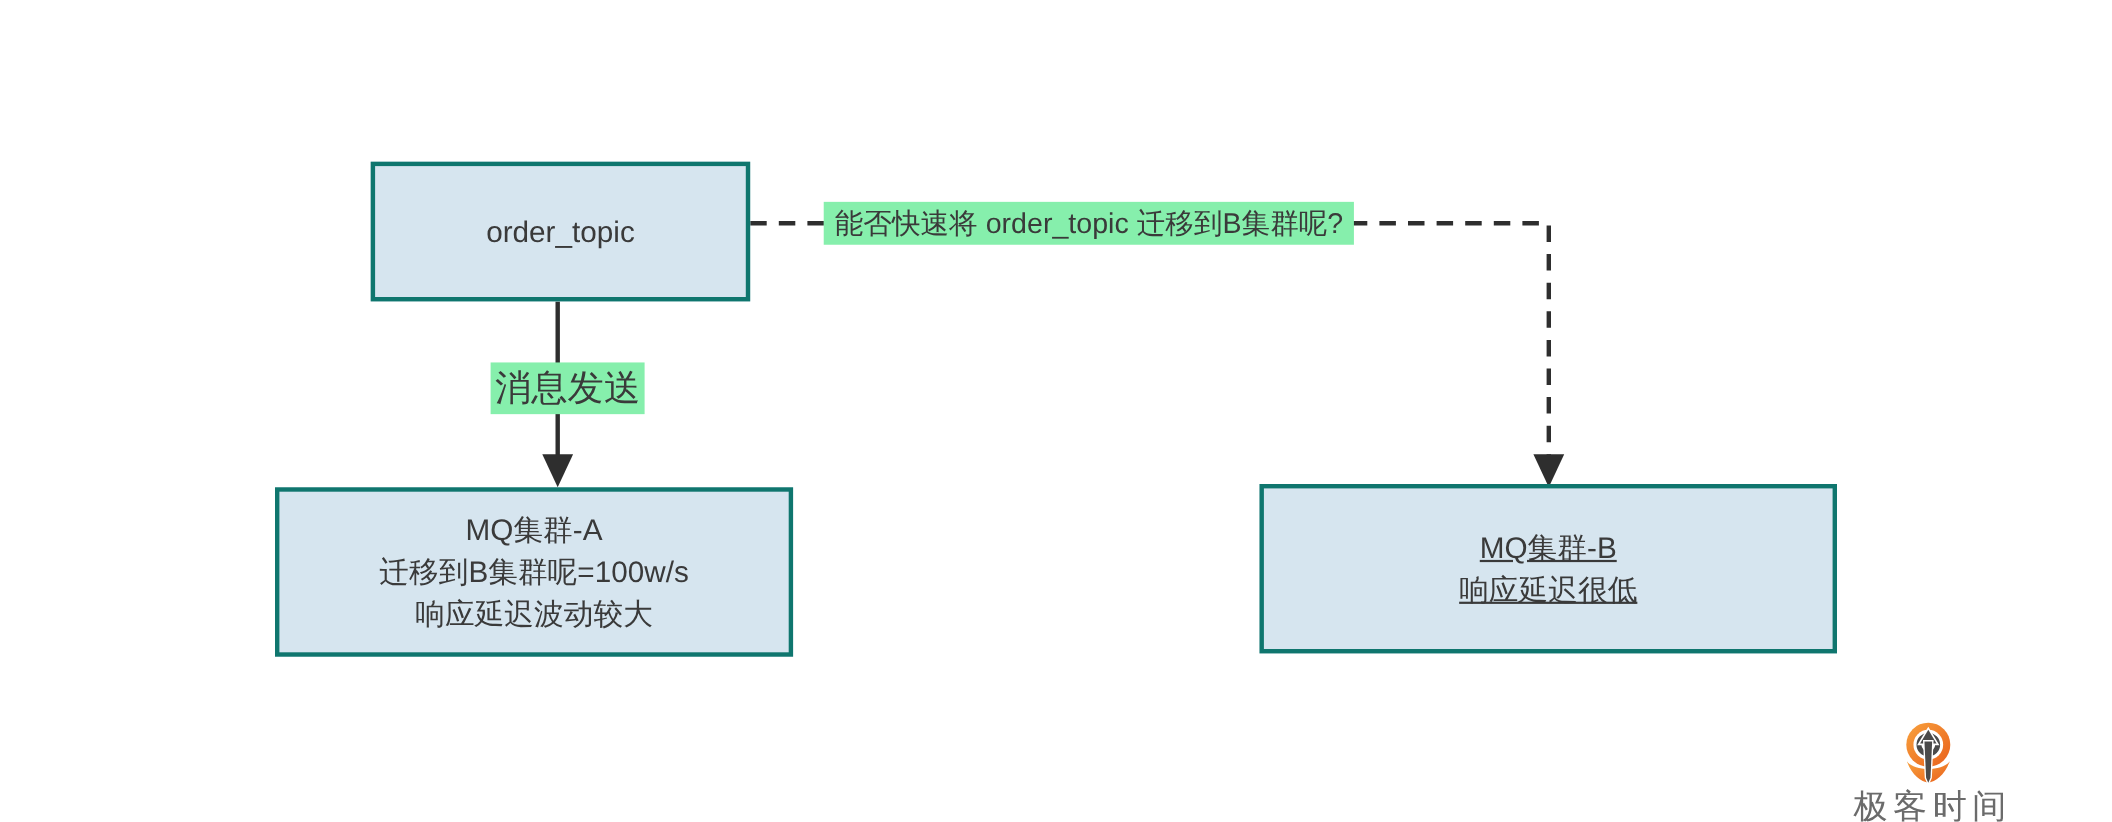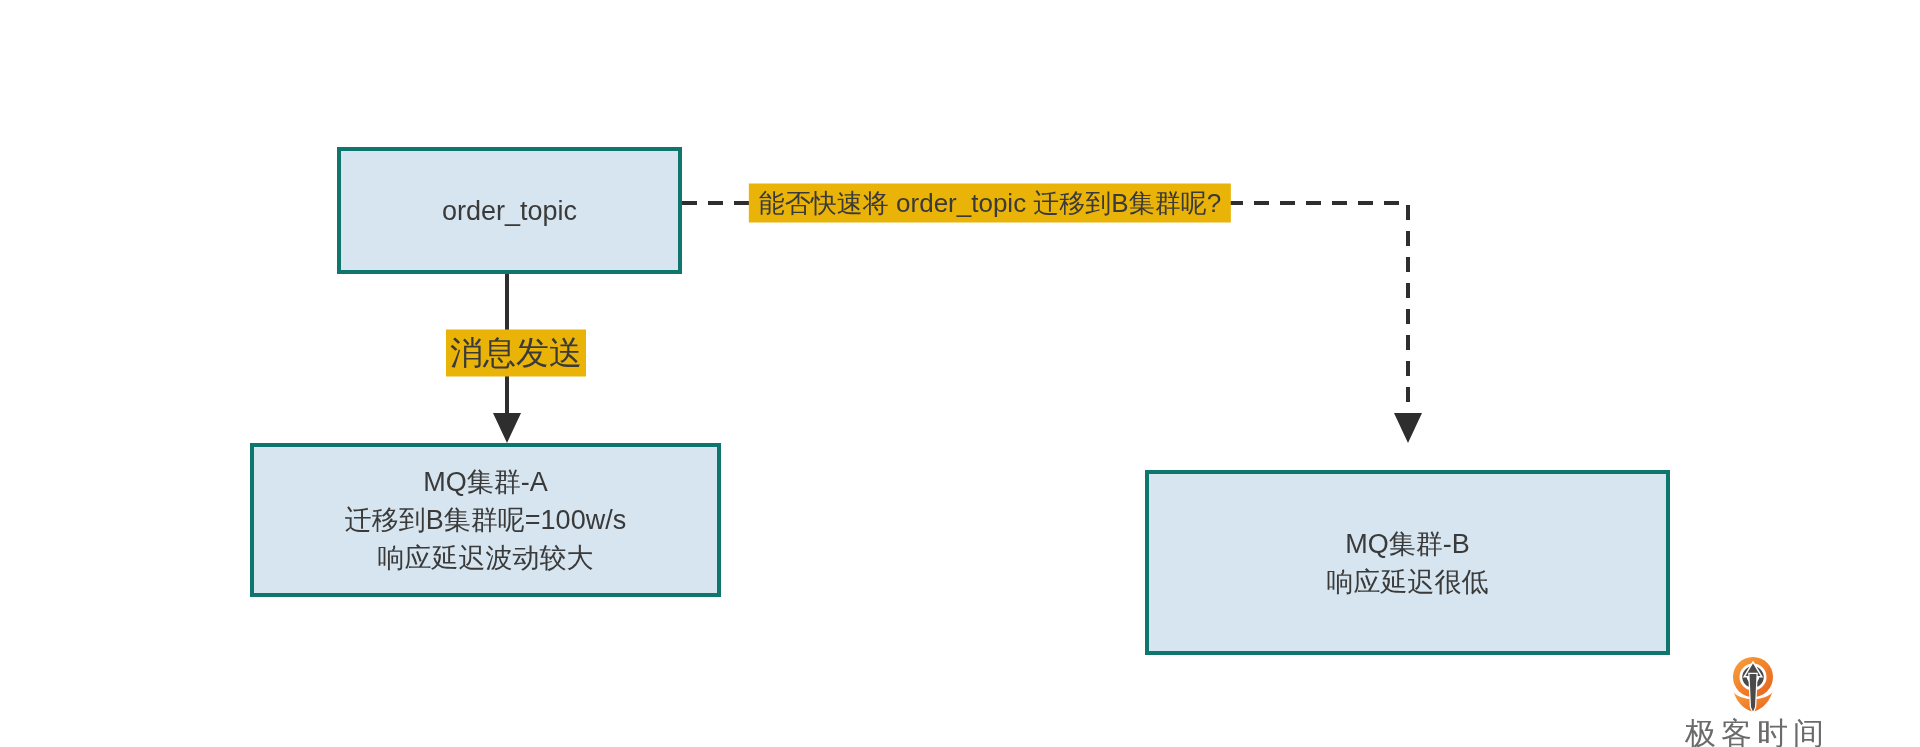--- a/index.html
+++ b/index.html
@@ -42,32 +42,33 @@
     font-size: 28px;
   }
   .node--cluster-a {
     left: 250px;
     top: 443px;
     width: 471px;
     height: 154px;
   }
   .node--cluster-b {
     left: 1145px;
-    top: 470px;
+    top: 440px;
     width: 525px;
-    height: 185px;
+    height: 154px;
+    text-decoration: underline;
   }
   .node .line {
     font-size: 27px;
     line-height: 38px;
     white-space: nowrap;
   }
   .edge-label {
     position: absolute;
-    background: #eab308;
+    background: #86efac;
     color: #3a3a3a;
     white-space: nowrap;
     transform: translate(-50%, -50%);
   }
   .edge-label--send {
     left: 516px;
     top: 353px;
     font-size: 33px;
     padding: 1px 4px;
   }

